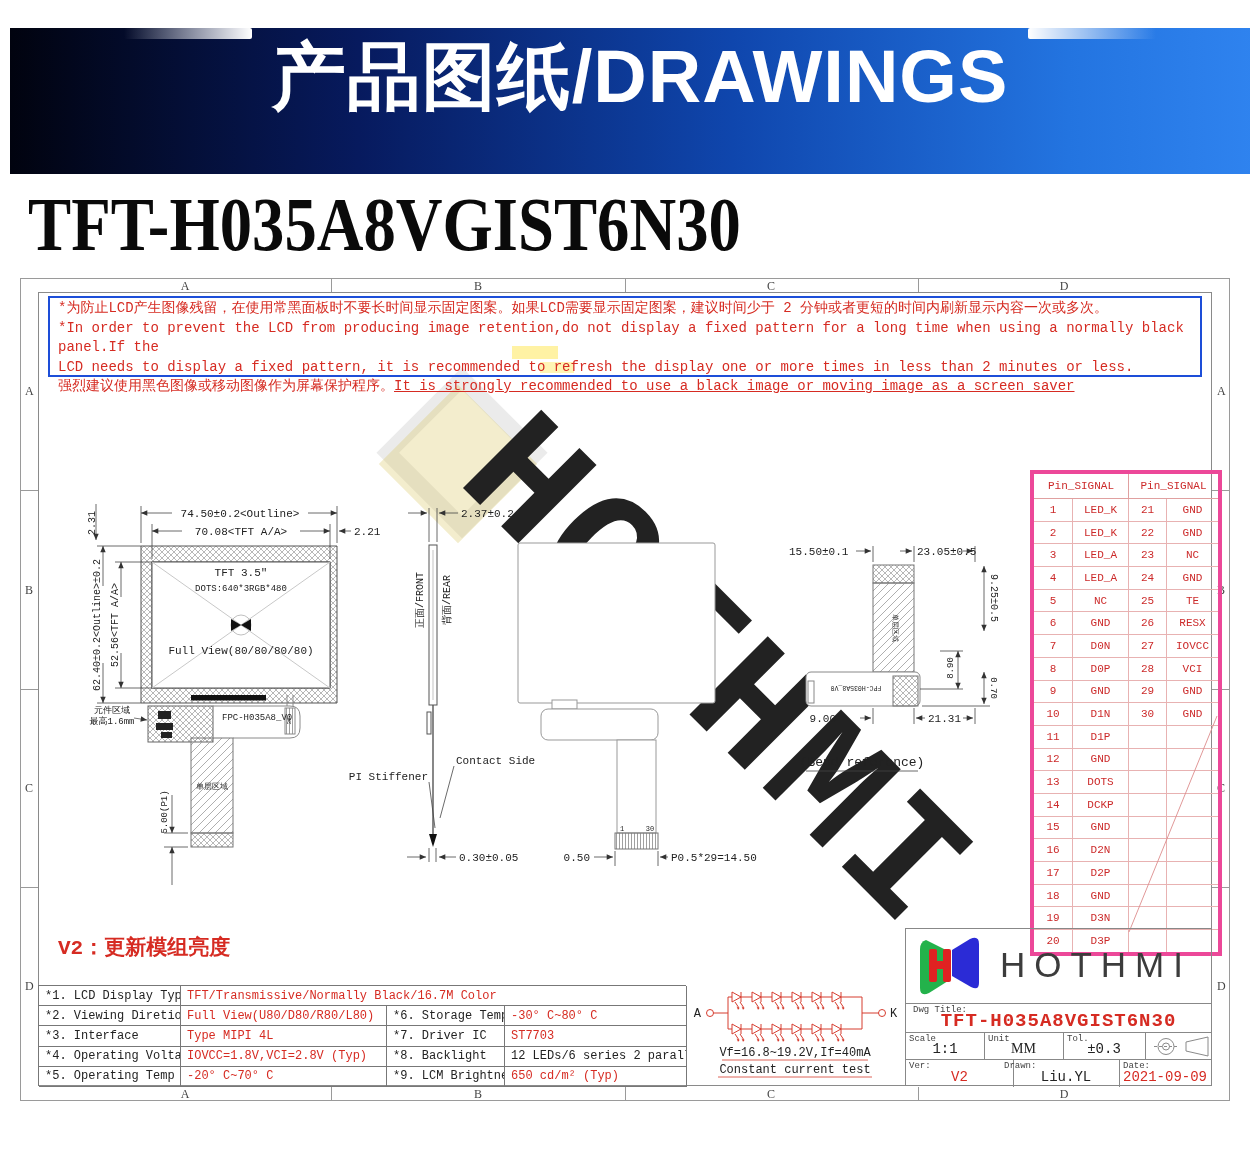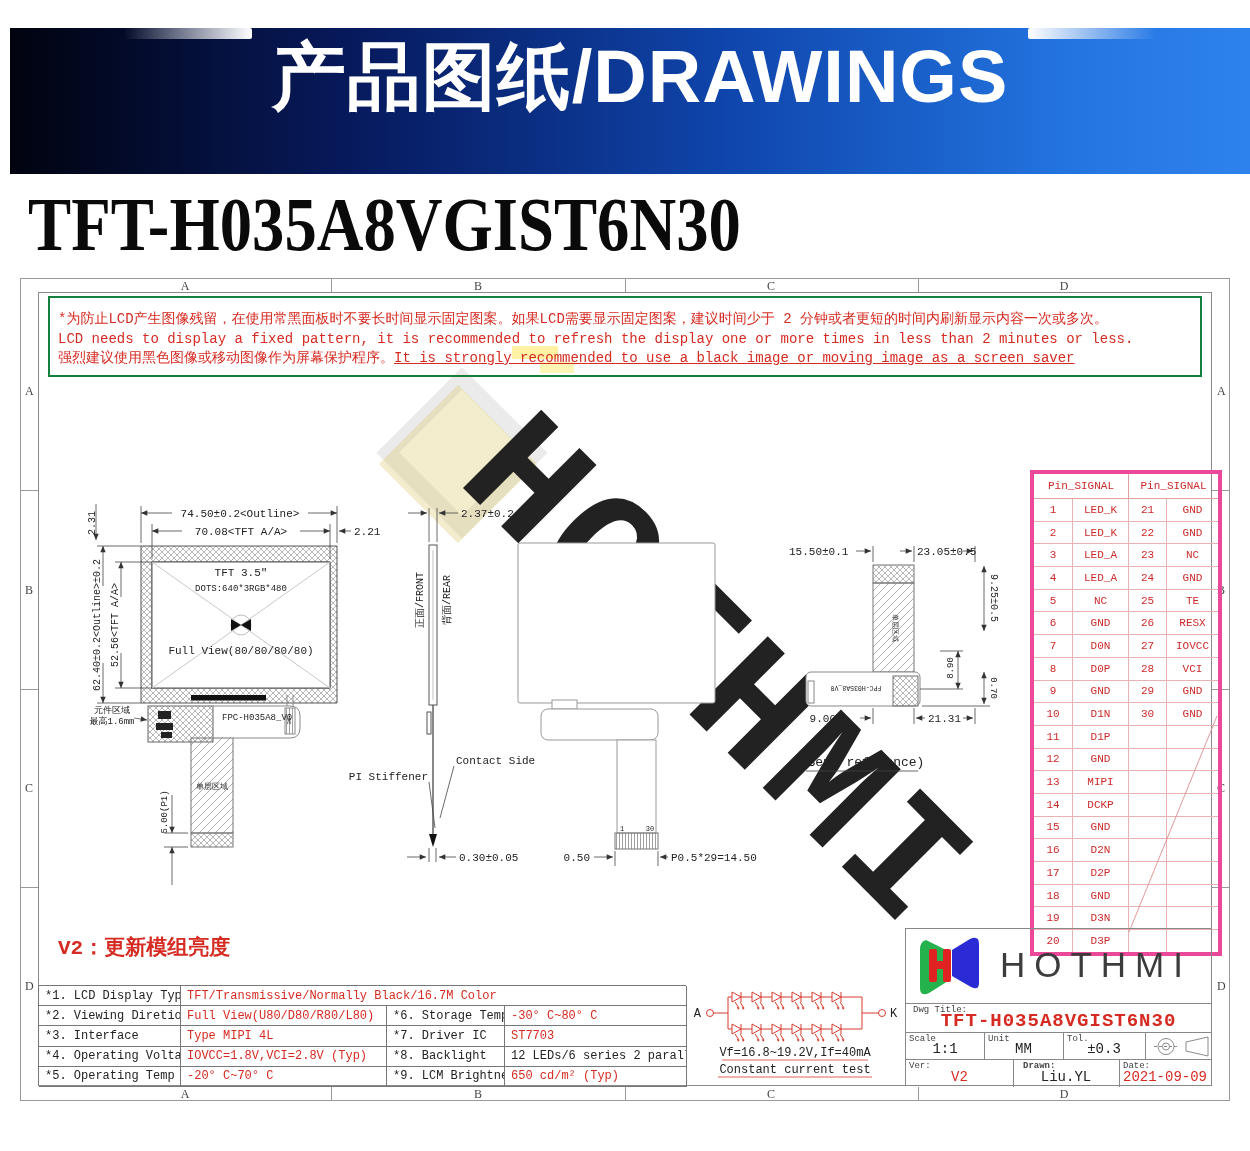--- a/index.html
+++ b/index.html
@@ -24,23 +24,23 @@
 
   
   .frame-outer{left:20px;top:278px;width:1210px;height:823px;border:1px solid #9a9a9a;box-sizing:border-box;}
   .frame-inner{left:38px;top:292px;width:1174px;height:794px;border:1px solid #8a8a8a;box-sizing:border-box;}
   .frame-label{font-size:12px;color:#444;font-family:"Liberation Serif",serif;transform:translate(-50%,0);}
   .frame-label-side{font-size:12px;color:#444;font-family:"Liberation Serif",serif;transform:translate(0,-50%);}
   .tickv{width:1px;height:13px;background:#9a9a9a;}
   .tickh{width:17px;height:1px;background:#9a9a9a;}
 
   
-  .warning{left:48px;top:296px;width:1154px;height:81px;border:2px solid #15803d;
+  .warning{left:48px;top:296px;width:1154px;height:81px;border:2px solid #1d4ed8;
     box-sizing:border-box;color:#d62b22;font-size:14px;line-height:19.5px;
-    padding:12px 8px;background:transparent;}
+    padding:1px 8px;background:transparent;}
   .warning .u{text-decoration:underline;}
 
   
   .pin-table{left:1030px;top:470px;width:184px;border:4px solid #ec4899;box-sizing:content-box;
     font-size:11px;color:#cc2a2a;background:transparent;}
   .pt-head{display:grid;grid-template-columns:94px 90px;height:24px;border-bottom:1px solid #e0a0a0;}
   .pt-head span{display:flex;align-items:center;justify-content:center;border-left:1px solid #e0a0a0;}
   .pt-head span:first-child{border-left:none;}
   .pt-row{display:grid;grid-template-columns:38px 56px 38px 52px;height:21.7px;border-bottom:1px solid #e8b2b2;}
   .pt-row:last-child{border-bottom:none;}
@@ -328,20 +328,21 @@
 <div class="abs frame-label-side" style="left:25px;top:590px;z-index:2;">B</div>
 <div class="abs frame-label-side" style="left:25px;top:788px;z-index:2;">C</div>
 <div class="abs frame-label-side" style="left:25px;top:986px;z-index:2;">D</div>
 <div class="abs frame-label-side" style="left:1217px;top:391px;z-index:2;">A</div>
 <div class="abs frame-label-side" style="left:1217px;top:590px;z-index:2;">B</div>
 <div class="abs frame-label-side" style="left:1217px;top:788px;z-index:2;">C</div>
 <div class="abs frame-label-side" style="left:1217px;top:986px;z-index:2;">D</div>
 
 <div class="abs warning" style="z-index:2;">
   <div>*为防止LCD产生图像残留，在使用常黑面板时不要长时间显示固定图案。如果LCD需要显示固定图案，建议时间少于 2 分钟或者更短的时间内刷新显示内容一次或多次。</div>
+  <div>*In order to prevent the LCD from producing image retention,do not display a fixed pattern for a long time when using a normally black panel.If the</div>
   <div>LCD needs to display a fixed pattern, it is recommended to refresh the display one or more times in less than 2 minutes or less.</div>
   <div><span>强烈建议使用黑色图像或移动图像作为屏幕保护程序。</span><span class="u">It is strongly recommended to use a black image or moving image as a screen saver</span></div>
 </div>
 
 <div class="abs pin-table" style="z-index:2;">
   <div class="pt-head">
     <span>Pin_SIGNAL</span>
     <span>Pin_SIGNAL</span>
   </div>
   <div>
@@ -425,21 +426,21 @@
 
       <div class="pt-row">
         <span class="pt-c">12</span>
         <span class="pt-c">GND</span>
         <span class="pt-c"></span>
         <span class="pt-c"></span>
       </div>
 
       <div class="pt-row">
         <span class="pt-c">13</span>
-        <span class="pt-c">MIPI</span>
+        <span class="pt-c">DOTS</span>
         <span class="pt-c"></span>
         <span class="pt-c"></span>
       </div>
 
       <div class="pt-row">
         <span class="pt-c">14</span>
         <span class="pt-c">DCKP</span>
         <span class="pt-c"></span>
         <span class="pt-c"></span>
       </div>
@@ -541,36 +542,36 @@
     <span class="tb-dwgtitle">TFT-H035A8VGIST6N30</span>
   </div>
 
   <div class="tb-row" style="top:103px;height:27px;">
     <div class="tb-div" style="left:78px;"></div>
       <div class="tb-div" style="left:157px;"></div>
       <div class="tb-div" style="left:239px;"></div>
     <span class="tb-label" style="left:3px;top:1px;">Scale</span>
     <span class="tb-val" style="left:0;top:8px;width:78px;">1:1</span>
     <span class="tb-label" style="left:82px;top:1px;">Unit</span>
-    <span class="tb-val" style="left:78px;top:8px;width:79px;">MM</span>
+    <span class="tb-val" style="left:78px;top:8px;width:79px;font-family:Liberation Serif, serif;">MM</span>
     <span class="tb-label" style="left:161px;top:1px;">Tol.</span>
     <span class="tb-val" style="left:157px;top:8px;width:82px;">±0.3</span>
     <svg width="66" height="27" style="position:absolute;left:240px;top:0;">
       <g stroke="#8a8a8a" fill="none">
         <circle cx="20" cy="13.5" r="8"></circle>
           <circle cx="20" cy="13.5" r="3.5"></circle>
         <line x1="8" y1="13.5" x2="32" y2="13.5" stroke-dasharray="3,2"></line>
         <polygon points="40,9 62,4 62,23 40,18"></polygon>
       </g>
     </svg>
   </div>
 
   <div class="tb-row" style="top:130px;height:28px;">
     <div class="tb-div" style="left:107px;"></div>
       <div class="tb-div" style="left:213px;"></div>
     <span class="tb-label" style="left:3px;top:1px;">Ver:</span>
     <span class="tb-val red" style="left:0;top:9px;width:107px;">V2</span>
-    <span class="tb-label" style="left:117px;top:1px;font-weight:bold;">Drawn:</span>
+    <span class="tb-label" style="left:98px;top:1px;">Drawn:</span>
     <span class="tb-val" style="left:107px;top:9px;width:106px;">Liu.YL</span>
     <span class="tb-label" style="left:217px;top:1px;">Date:</span>
     <span class="tb-val red" style="left:213px;top:9px;width:92px;">2021-09-09</span>
   </div>
 </div>
 
 </body></html>

